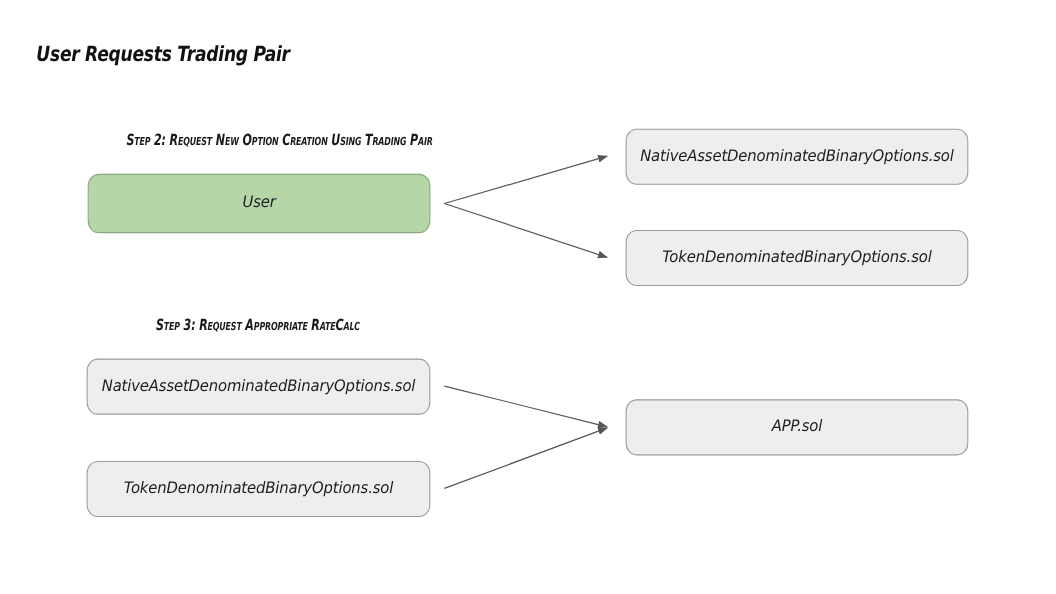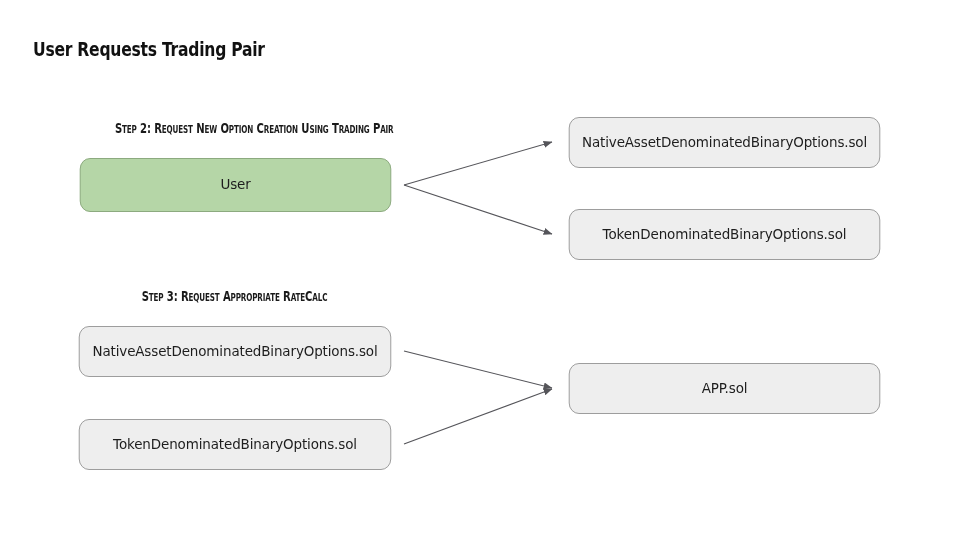--- a/index.html
+++ b/index.html
@@ -13,20 +13,21 @@
     position: relative;
     overflow: hidden;
     font-family: "Liberation Sans", sans-serif;
     color: #1a1a1a;
   }
   #canvas {
     position: absolute;
     left: 0; top: 0;
     width: 960px;
     height: 436px;
+    font-style: italic;
   }
   
   .page-title {
     position: absolute;
     left: 33px;
     top: 38px;
     font-family: "DejaVu Sans", sans-serif;
     font-size: 19px;
     font-weight: bold;
     letter-spacing: -0.3px;

